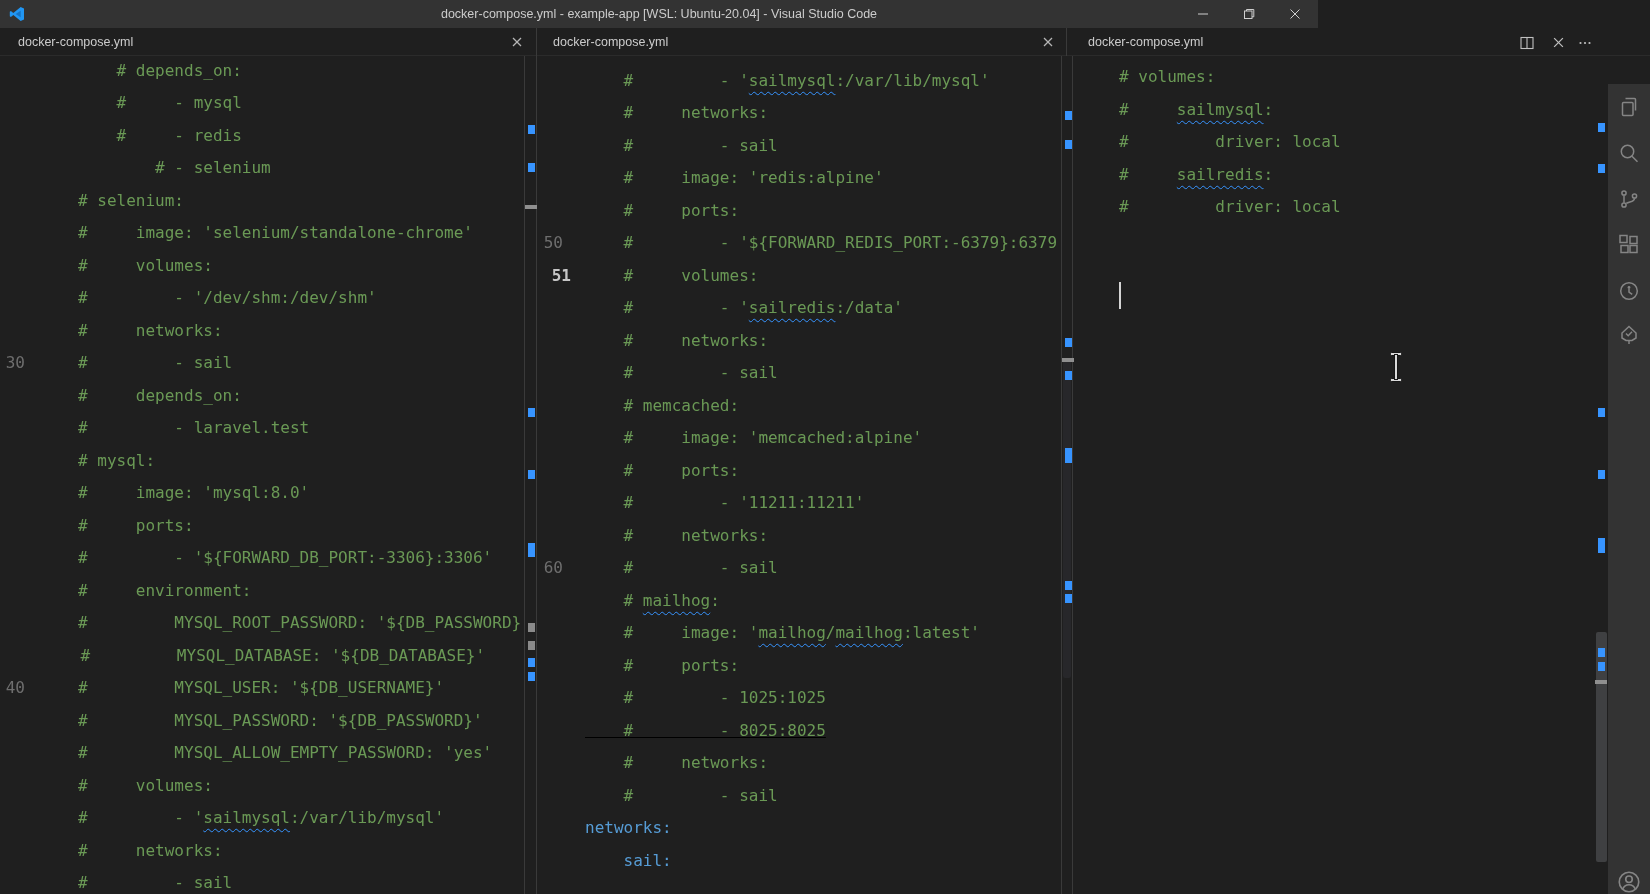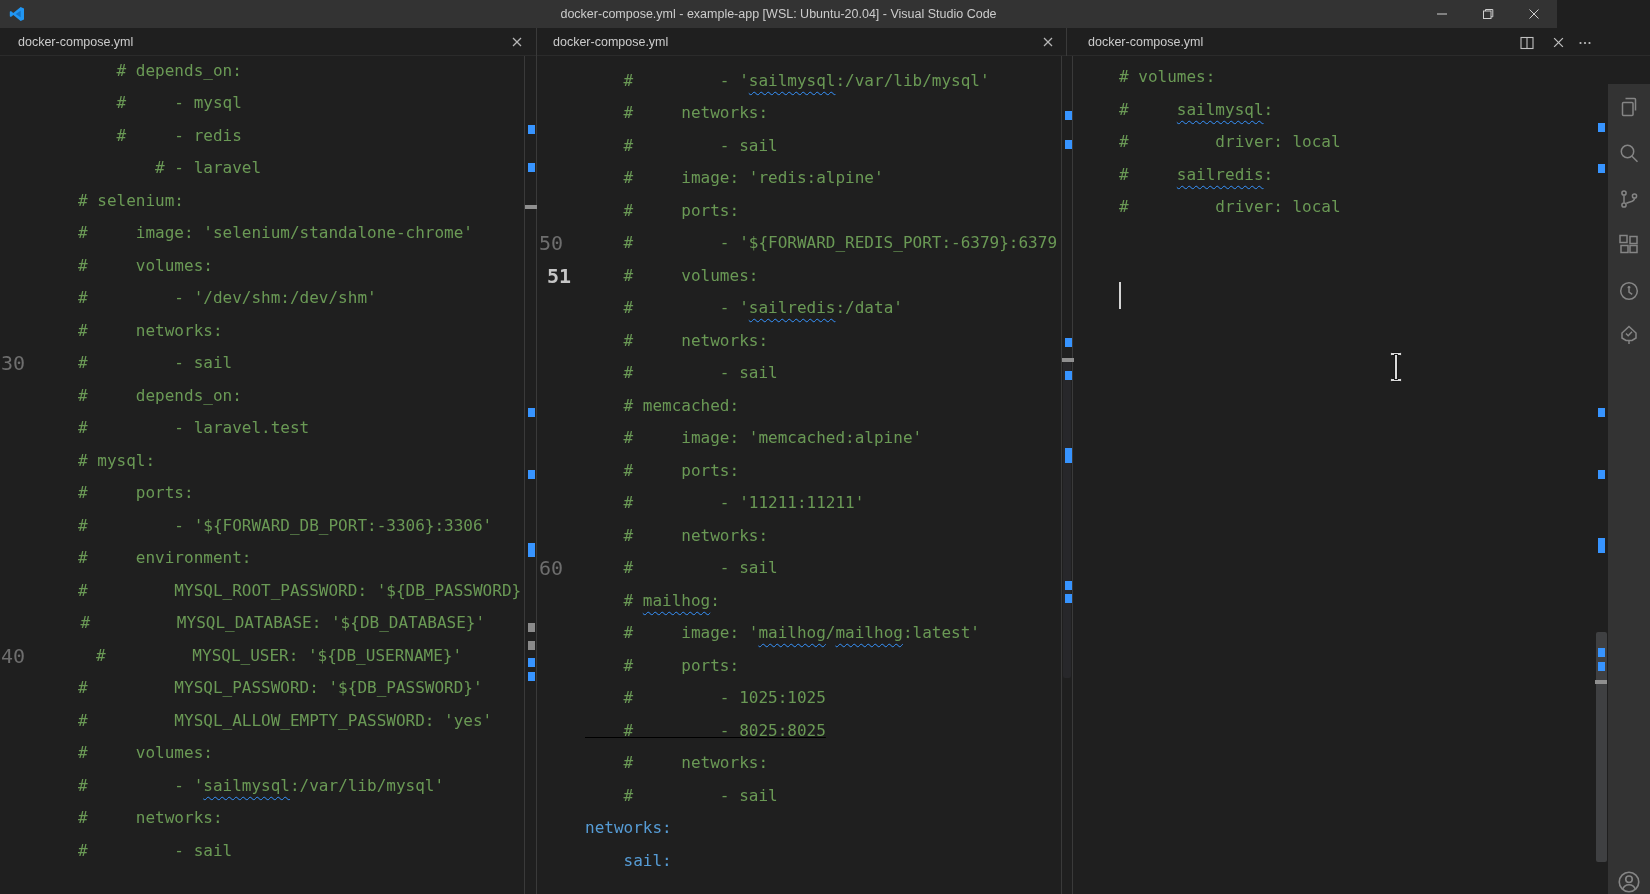--- a/index.html
+++ b/index.html
@@ -6,21 +6,21 @@
     --bg:#1f1f1f; --chrome:#333333; --comment:#6a9955; --key:#569cd6;
     --squiggle:#3794ff; --lineno:#6e6e6e; --lineno-active:#c6c6c6;
     --tabtext:#cccccc; --icon:#858585; --caret:#d4d4d4; --divider:#3a3a3a;
   }
   *{margin:0;padding:0;box-sizing:border-box;}
   html,body{width:1650px;height:894px;overflow:hidden;background:#000;}
   .app{position:relative;width:1650px;height:894px;background:var(--bg);
        font-family:"Liberation Sans",sans-serif;overflow:hidden;}
 
   
-  .titlebar{position:absolute;left:0;top:0;width:1557px;height:28px;background:var(--chrome);}
+  .titlebar{position:absolute;left:0;top:0;width:1318px;height:28px;background:var(--chrome);}
   .logo{position:absolute;left:9px;top:6px;width:16px;height:16px;}
   .title{position:absolute;left:0;top:0;width:100%;height:28px;line-height:28px;
          text-align:center;font-size:12.5px;color:#cccccc;}
   .winbtn{position:absolute;top:0;width:46px;height:28px;display:flex;align-items:center;
           justify-content:center;}
   .winbtn svg{stroke:#cfcfcf;stroke-width:1;fill:none;}
   .btn-min{right:92px;} .btn-restore{right:46px;} .btn-close{right:0;}
 
   
   .tabbar{position:absolute;left:0;top:28px;width:1650px;height:28px;background:var(--bg);
@@ -38,21 +38,21 @@
   .pane{position:absolute;top:0;height:838px;overflow:hidden;}
   .pane1{left:0;width:524px;}
   .pane2{left:538px;width:523px;}
   .pane3{left:1074px;width:521px;}
   .rows{position:absolute;left:0;width:100%;}
   .pane1 .rows{top:-1.5px;} .pane2 .rows{top:8.5px;} .pane3 .rows{top:5px;}
   .row{position:relative;height:32.5px;line-height:32.5px;white-space:pre;
        font-family:"DejaVu Sans Mono",monospace;font-size:16px;}
   .pane1 .code{padding-left:39.5px;} .pane2 .code{padding-left:47px;} .pane3 .code{padding-left:6.5px;}
   .linenum{position:absolute;left:0;top:0;width:25px;text-align:right;color:var(--lineno);
-           font-family:"DejaVu Sans Mono",monospace;font-size:20px;}
+           font-family:"DejaVu Sans Mono",monospace;font-size:16px;}
   .linenum.cur{color:var(--lineno-active);font-weight:bold;margin-left:8px;}
   .seg-c{color:var(--comment);} .seg-k{color:var(--key);}
   .seg-q{color:var(--comment);text-decoration:underline;text-decoration-style:wavy;
          text-decoration-color:var(--squiggle);text-decoration-thickness:1px;text-underline-offset:5px;}
 
   
   .ruler{position:absolute;top:0;height:838px;background:var(--bg);}
   .ruler1{left:524px;width:13px;border-left:1px solid var(--divider);border-right:1px solid var(--divider);}
   .ruler2{left:1061px;width:12px;border-left:1px solid var(--divider);border-right:1px solid var(--divider);}
   .ruler3{left:1595px;width:13px;}
@@ -144,36 +144,37 @@
         </svg>
     </div>
   </div>
 
   <div class="main">
     <section class="pane pane1">
         <div class="rows">
           <div class="row"><span class="code" style="display: inline-block;"><span class="seg-c">        # depends_on:</span></span></div>
           <div class="row"><span class="code" style="display: inline-block;"><span class="seg-c">        #     - mysql</span></span></div>
           <div class="row"><span class="code" style="display: inline-block;"><span class="seg-c">        #     - redis</span></span></div>
-          <div class="row"><span class="code" style="display: inline-block;"><span class="seg-c">            # - laravel</span></span></div>
+          <div class="row"><span class="code" style="display: inline-block;"><span class="seg-c">            # - selenium</span></span></div>
           <div class="row"><span class="code" style="display: inline-block;"><span class="seg-c">    # selenium:</span></span></div>
           <div class="row"><span class="code" style="display: inline-block;"><span class="seg-c">    #     image: 'selenium/standalone-chrome'</span></span></div>
           <div class="row"><span class="code" style="display: inline-block;"><span class="seg-c">    #     volumes:</span></span></div>
           <div class="row"><span class="code" style="display: inline-block;"><span class="seg-c">    #         - '/dev/shm:/dev/shm'</span></span></div>
           <div class="row"><span class="code" style="display: inline-block;"><span class="seg-c">    #     networks:</span></span></div>
           <div class="row"><span class="linenum">30</span><span class="code" style="display: inline-block;"><span class="seg-c">    #         - sail</span></span></div>
           <div class="row"><span class="code" style="display: inline-block;"><span class="seg-c">    #     depends_on:</span></span></div>
           <div class="row"><span class="code" style="display: inline-block;"><span class="seg-c">    #         - laravel.test</span></span></div>
           <div class="row"><span class="code" style="display: inline-block;"><span class="seg-c">    # mysql:</span></span></div>
+          <div class="row"><span class="code" style="display: inline-block;"><span class="seg-c">    #     image: 'mysql:8.0'</span></span></div>
           <div class="row"><span class="code" style="display: inline-block;"><span class="seg-c">    #     ports:</span></span></div>
           <div class="row"><span class="code" style="display: inline-block;"><span class="seg-c">    #         - '${FORWARD_DB_PORT:-3306}:3306'</span></span></div>
           <div class="row"><span class="code" style="display: inline-block;"><span class="seg-c">    #     environment:</span></span></div>
           <div class="row"><span class="code" style="display: inline-block;"><span class="seg-c">    #         MYSQL_ROOT_PASSWORD: '${DB_PASSWORD}'</span></span></div>
           <div class="row"><span class="code" style="display: inline-block; padding-left: 42px;"><span class="seg-c">    #         MYSQL_DATABASE: '${DB_DATABASE}'</span></span></div>
-          <div class="row"><span class="linenum">40</span><span class="code" style="display: inline-block; margin-left: 18px;"><span class="seg-c">    #         MYSQL_USER: '${DB_USERNAME}'</span></span></div>
+          <div class="row"><span class="linenum">40</span><span class="code" style="display: inline-block;"><span class="seg-c">    #         MYSQL_USER: '${DB_USERNAME}'</span></span></div>
           <div class="row"><span class="code" style="display: inline-block;"><span class="seg-c">    #         MYSQL_PASSWORD: '${DB_PASSWORD}'</span></span></div>
           <div class="row"><span class="code" style="display: inline-block;"><span class="seg-c">    #         MYSQL_ALLOW_EMPTY_PASSWORD: 'yes'</span></span></div>
           <div class="row"><span class="code" style="display: inline-block;"><span class="seg-c">    #     volumes:</span></span></div>
           <div class="row"><span class="code" style="display: inline-block;"><span class="seg-c">    #         - '</span><span class="seg-q">sailmysql</span><span class="seg-c">:/var/lib/mysql'</span></span></div>
           <div class="row"><span class="code" style="display: inline-block;"><span class="seg-c">    #     networks:</span></span></div>
           <div class="row"><span class="code" style="display: inline-block;"><span class="seg-c">    #         - sail</span></span></div>
         </div>
       </section>
     <div class="ruler ruler1">
         <div class="mark" style="top: 69px;"></div>

